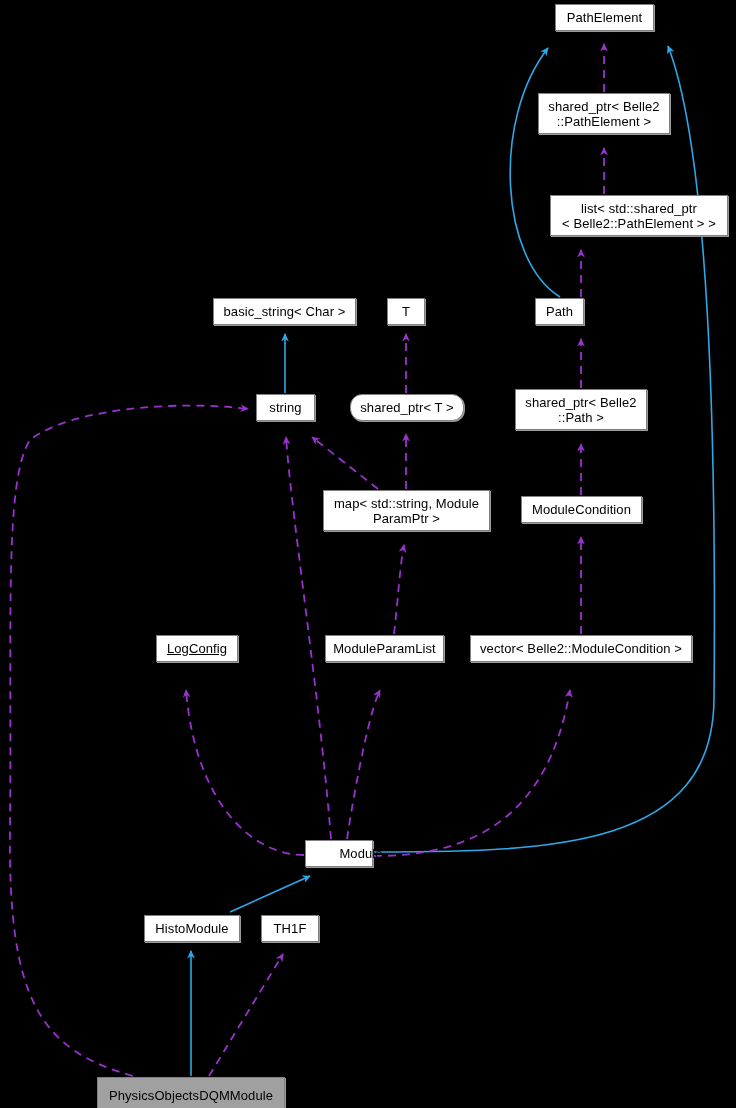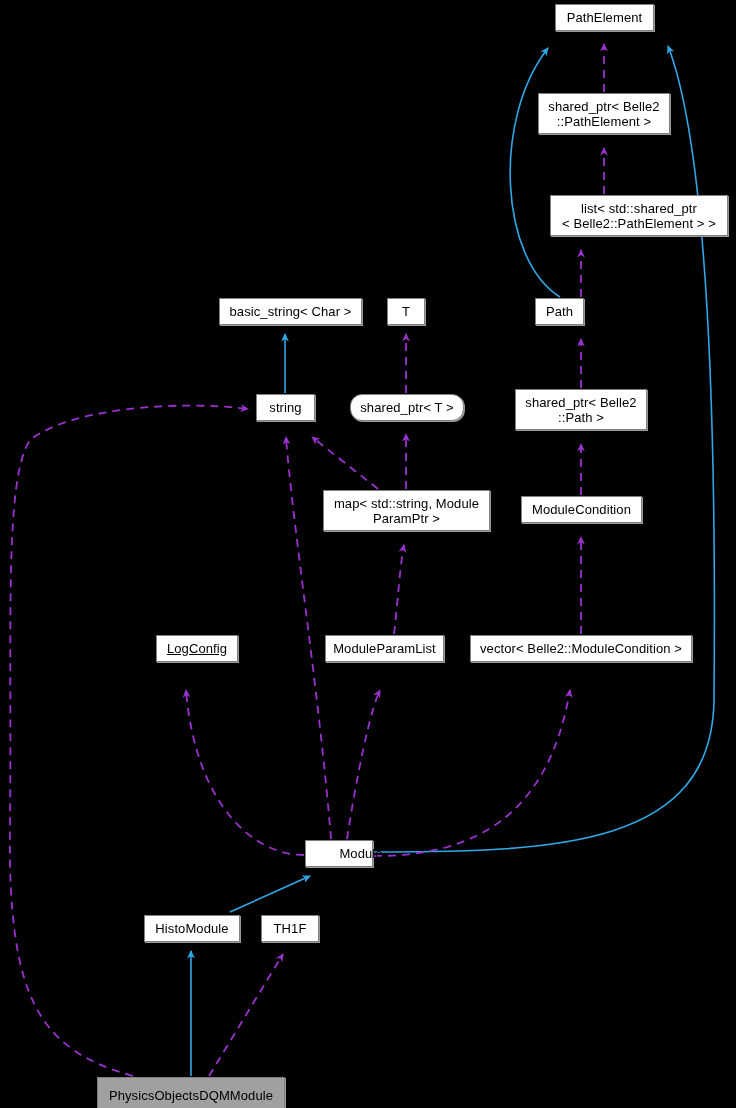--- a/index.html
+++ b/index.html
@@ -127,21 +127,21 @@
   <div class="node" style="left:555px; top:4px; width:99px; height:27px;">PathElement</div>
 
   <div class="node" style="left:538px; top:93px; width:132px; height:41px;">shared_ptr&lt; Belle2
 ::PathElement &gt;</div>
 
   <div class="node" style="left:514px; top:195px; width:178px; height:41px;margin-left:36px;">list&lt; std::shared_ptr
 &lt; Belle2::PathElement &gt; &gt;</div>
 
   <div class="node" style="left:535px; top:298px; width:49px; height:27px;">Path</div>
 
-  <div class="node" style="left:213px; top:298px; width:143px; height:27px;margin-left:6px;">basic_string&lt; Char &gt;</div>
+  <div class="node" style="left:213px; top:298px; width:143px; height:27px;">basic_string&lt; Char &gt;</div>
 
   <div class="node" style="left:387px; top:298px; width:38px; height:27px;">T</div>
 
   <div class="node" style="left:256px; top:394px; width:59px; height:27px;">string</div>
 
   <div class="node" style="left:350px; top:394px; width:114px; height:27px;border-radius:12px;">shared_ptr&lt; T &gt;</div>
 
   <div class="node" style="left:515px; top:389px; width:132px; height:41px;">shared_ptr&lt; Belle2
 ::Path &gt;</div>
 

